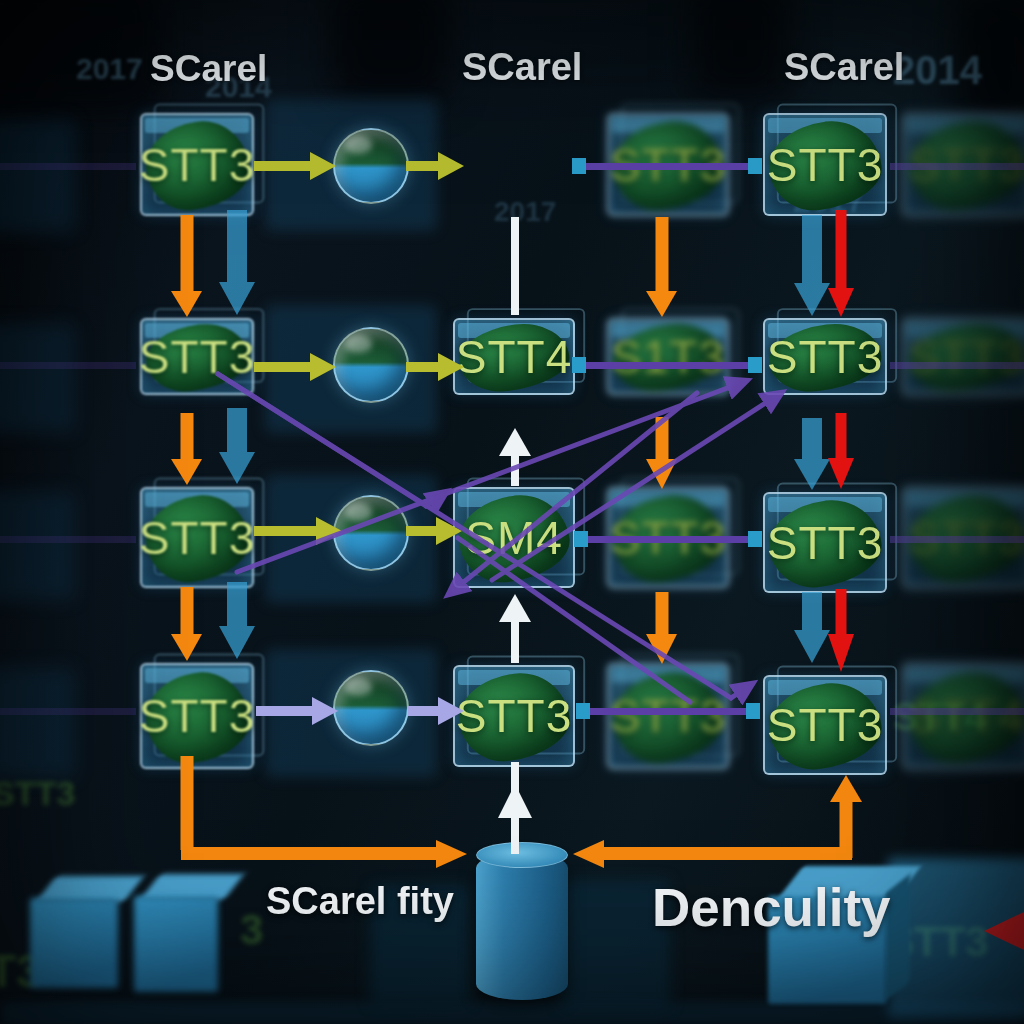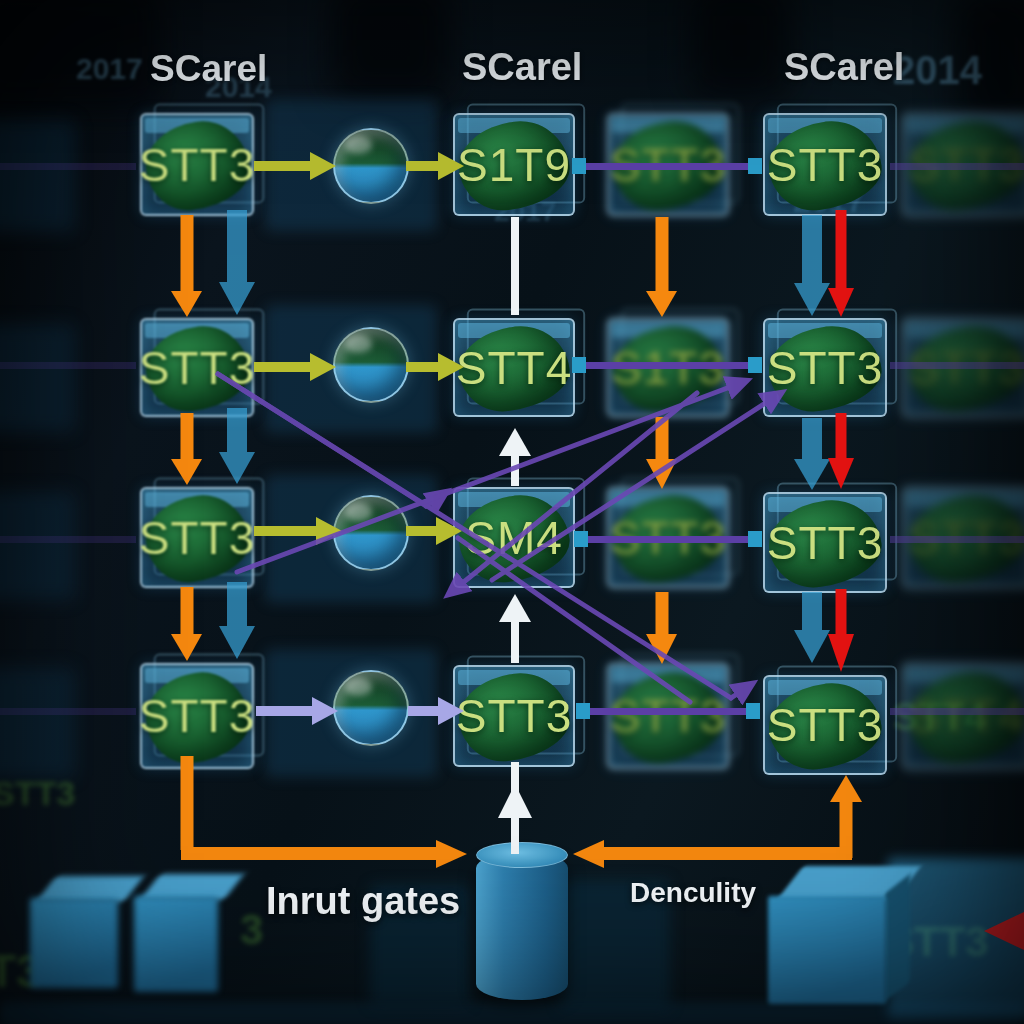--- a/index.html
+++ b/index.html
@@ -36,21 +36,21 @@
   .box .bl{inset:0;display:flex;align-items:center;justify-content:center;
     color:#cadf80;font-size:46px;font-weight:500;letter-spacing:1px;
     text-shadow:0 2px 6px rgba(0,20,5,.65);position:absolute;}
   .c1{left:140px;width:114px;filter:blur(1px);}
   .c3{left:453px;width:122px;}
   .c4{left:607px;width:122px;filter:blur(3.2px);opacity:.88;}
   .c4 .bl{color:#9dbb4a;}
   .c5{left:763px;width:124px;}
   .c6{left:902px;width:130px;filter:blur(5px);opacity:.6;}
   .c6 .bl{color:#79a33f;}
-  .r1{top:113px;height:103px;} .r2{top:318px;height:99px;}
+  .r1{top:113px;height:103px;} .r2{top:318px;height:77px;}
   .r3{top:487px;height:101px;} .r4{top:663px;height:106px;}
   .c5.r3{top:492px;} .c5.r4{top:675px;height:100px;}
   .c3.r4{top:665px;height:102px;}
 
   
   .sphere{left:333px;width:76px;height:76px;border-radius:50%;z-index:4;
     border:2px solid rgba(225,245,255,.55);
     background:linear-gradient(180deg,#11341f 0%,#1c5c36 46%,#2f97cd 53%,#2a86ba 100%);
     box-shadow:0 0 16px rgba(120,200,240,.3),inset -8px -10px 18px rgba(0,20,40,.5),
       inset 5px 7px 12px rgba(255,255,255,.3);}
@@ -111,26 +111,20 @@
 
   <span class="hd" style="left:150px;top:48px;font-size:37px;">SCarel</span>
   <span class="hd" style="left:462px;top:46px;font-size:38px;">SCarel</span>
   <span class="hd" style="left:784px;top:46px;font-size:38px;">SCarel</span>
 
   <div class="box c1 r1">
       <div class="bk"></div>
       <div class="bf"></div>
       <div class="blob"></div>
       <span class="bl">STT3</span>
-    </div>
-  <div class="box c3 r1">
-      <div class="bk"></div>
-      <div class="bf"></div>
-      <div class="blob"></div>
-      <span class="bl">S1T9</span>
     </div>
   <div class="box c4 r1">
       <div class="bk"></div>
       <div class="bf"></div>
       <div class="blob"></div>
       <span class="bl">STT3</span>
     </div>
   <div class="box c5 r1">
       <div class="bk"></div>
       <div class="bf"></div>
@@ -377,17 +371,17 @@
       <line x1="426" y1="506" x2="446" y2="492" marker-end="url(#pa)"></line>
       <line x1="218" y1="374" x2="731" y2="698"></line>
       <line x1="731" y1="698" x2="752" y2="684" marker-end="url(#pa)"></line>
       <line x1="237" y1="572" x2="746" y2="381" marker-end="url(#pa)"></line>
       <line x1="492" y1="580" x2="781" y2="393" marker-end="url(#pa)"></line>
       <line x1="697" y1="393" x2="449" y2="594" marker-end="url(#pa)"></line>
       <line x1="458" y1="538" x2="690" y2="702"></line>
     </g>
   </svg>
 
-  <span class="ft" style="left:266px;top:880px;font-size:38px;">Inrut gates</span>
-  <span class="ft" style="left:630px;top:877px;font-size:28px;">Denculity</span>
+  <span class="ft" style="left:266px;top:880px;font-size:38px;">SCarel fity</span>
+  <span class="ft" style="left:652px;top:877px;font-size:53px;">Denculity</span>
 
   <div class="vignette"></div>
 </div>
 
 </body></html>

